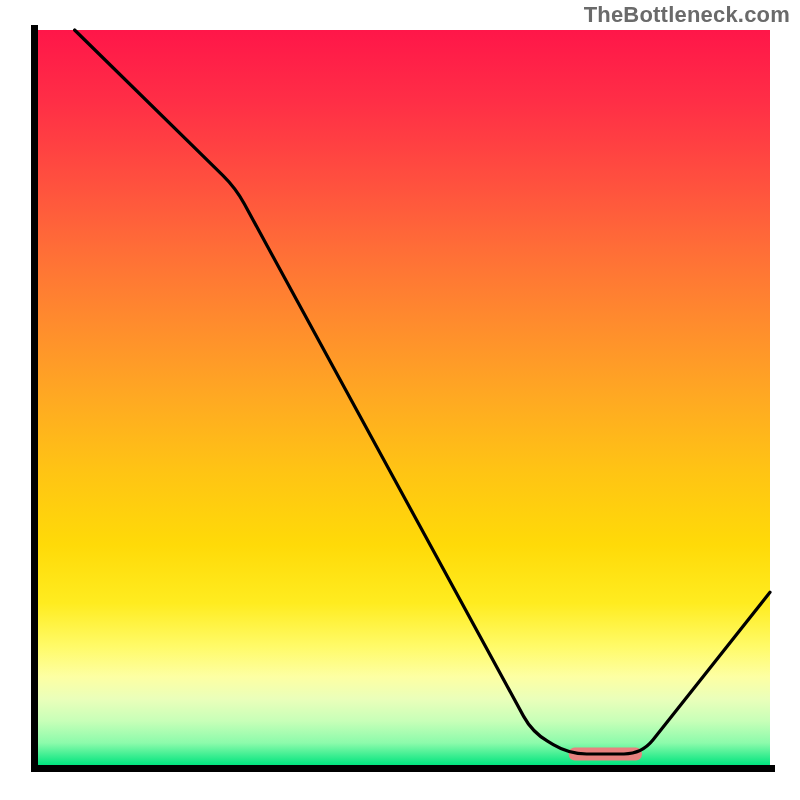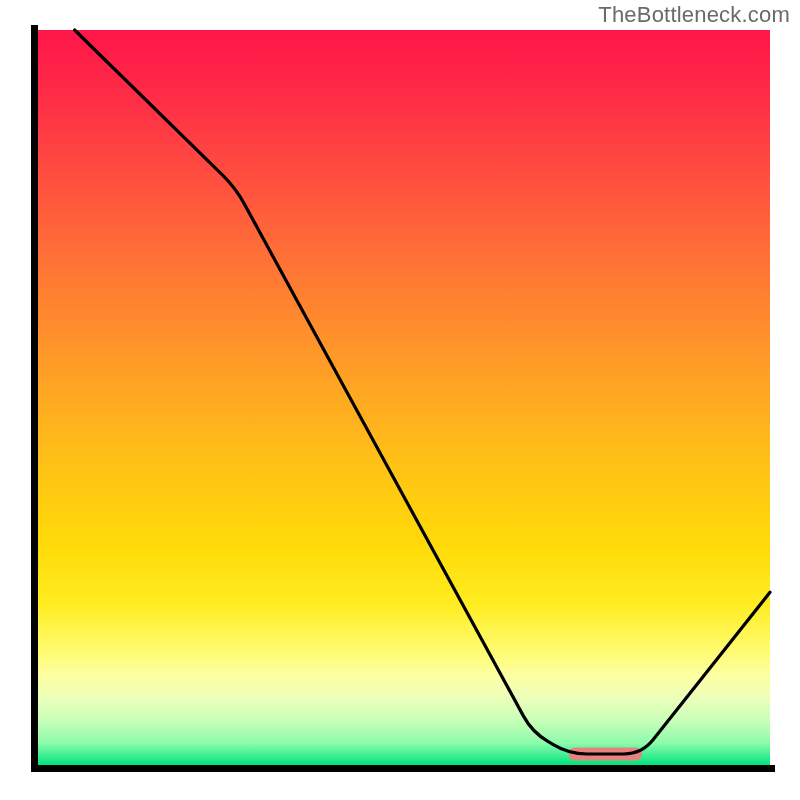--- a/index.html
+++ b/index.html
@@ -13,21 +13,21 @@
   .container {
     position: relative;
     width: 800px;
     height: 800px;
   }
   .watermark {
     position: absolute;
     top: 2px;
     right: 10px;
     font-size: 22px;
-    font-weight: normal;
+    font-weight: bold;
     color: #6a6a6a;
     letter-spacing: 0.2px;
     z-index: 10;
   }
   svg {
     display: block;
   }
 </style>
 </head>
 <body>

